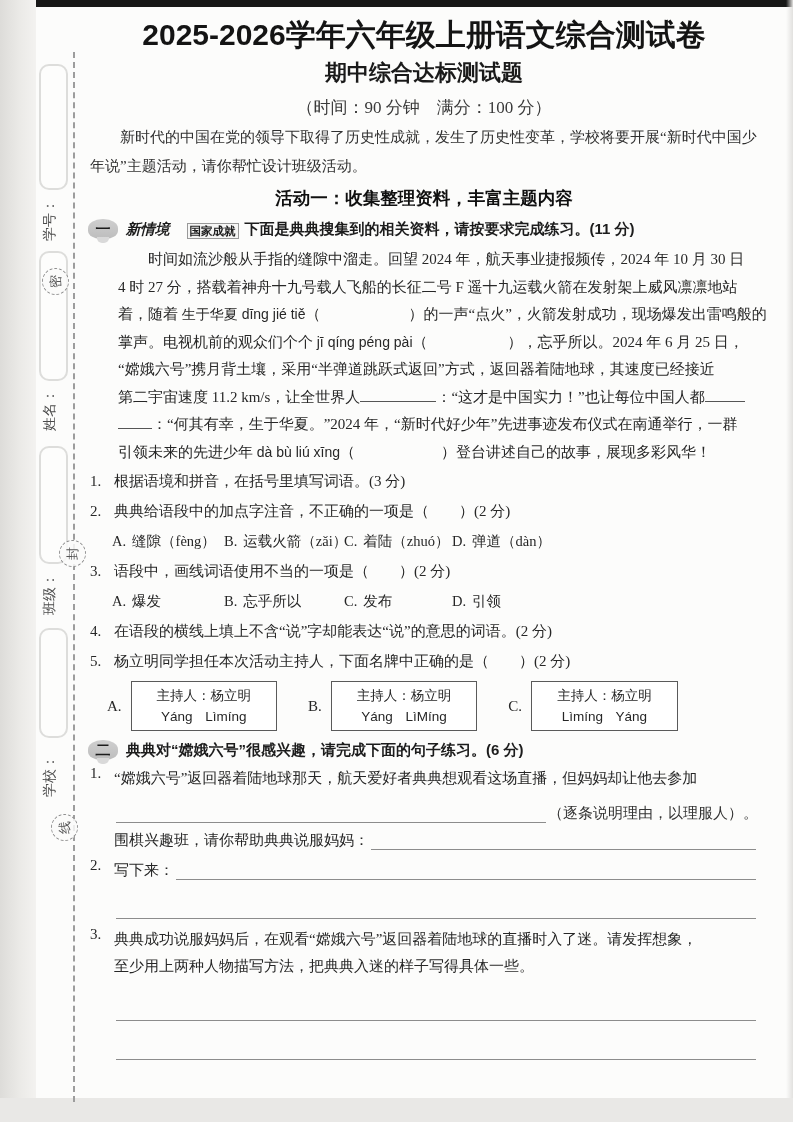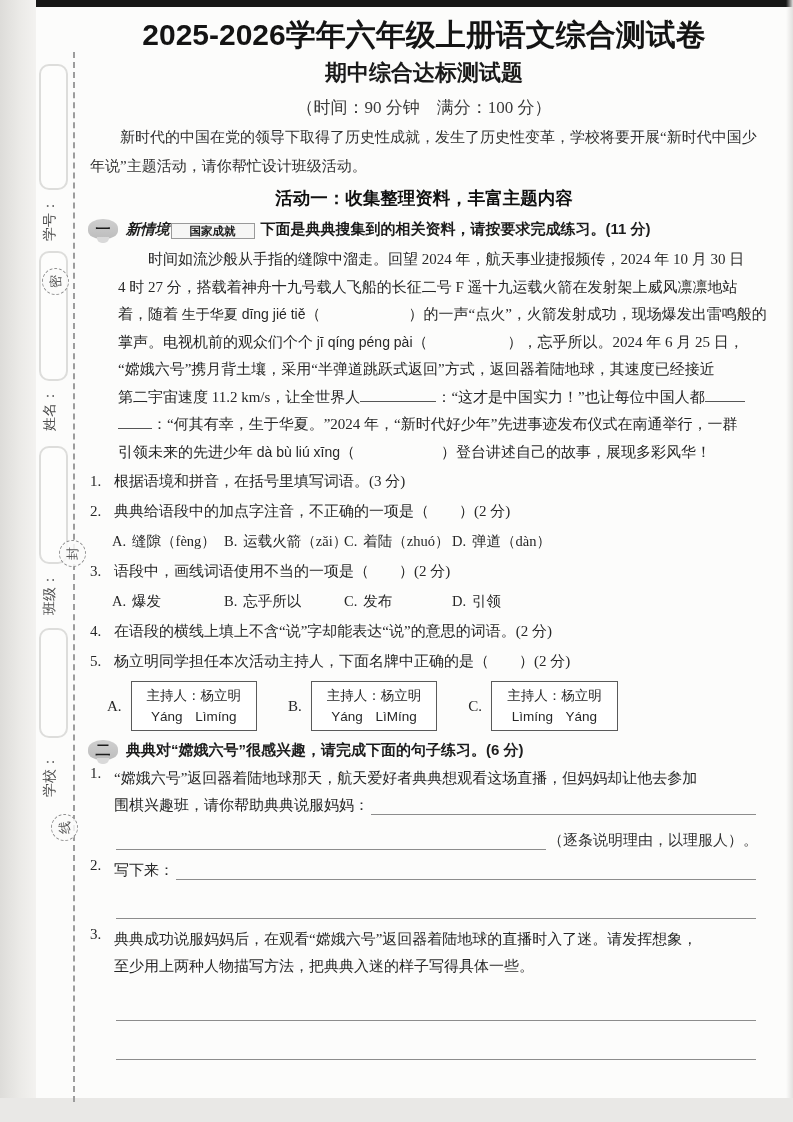--- a/index.html
+++ b/index.html
@@ -37,39 +37,39 @@
             margin-top:5px;line-height:24px;color:#101010;}
   .sec-row{display:flex;align-items:flex-start;margin-top:7px;line-height:24px;
            font-family:"Liberation Sans",sans-serif;font-weight:bold;font-size:15px;color:#1c1c1c;}
   .badge{flex:none;width:30px;height:20px;margin:2px 8px 0 -2px;background:linear-gradient(#cfcfcf,#bdbdbd);
          border-radius:48% 48% 42% 42%;display:flex;align-items:center;justify-content:center;
          font-size:15px;font-weight:bold;color:#1b1b1b;position:relative;}
   .badge::after{content:"";position:absolute;bottom:-4px;left:9px;width:12px;height:6px;
                 background:#d9d9d9;border-radius:0 0 5px 5px;}
   .tag-main{font-style:italic;font-size:14.5px;margin-right:1px;}
   .tag-sub{font-size:11.5px;font-weight:bold;border:1px solid #999;background:#f6f6f5;
-           padding:0 18px;margin:6px 6px 0 0;line-height:14px;align-self:flex-start;}
+           padding:0 2px;margin:6px 6px 0 16px;line-height:14px;align-self:flex-start;}
   
   .passage{margin-top:5px;}
   .pline{font-size:15px;line-height:27.5px;white-space:nowrap;color:#272727;margin-left:28px;}
   .seg{white-space:pre;}
   .py{font-family:"Liberation Sans",sans-serif;font-size:14px;}
   .gap{display:inline-block;height:14px;}
   .blank{display:inline-block;height:14px;border-bottom:1px solid #555;}
   
   .q{display:flex;font-size:15px;line-height:30px;color:#272727;}
   .qnum{flex:none;width:24px;}
   .qtext{flex:1;white-space:nowrap;}
   .opts{display:flex;padding-left:22px;font-size:14.5px;line-height:30px;white-space:nowrap;}
   .opt{flex:none;}
   .opt0{width:112px}.opt1{width:120px}.opt2{width:108px}
   .optlabel{margin-right:6px;}
   .plates{display:flex;align-items:center;margin:5px 0 3px;padding-left:17px;}
   .plate-label{font-size:15px;margin-right:9px;}
-  .plate{border:1.3px solid #5a5a5a;background:#fff;padding:3px 15px;text-align:center;margin-right:31px;}
+  .plate{border:1.3px solid #5a5a5a;background:#fff;padding:3px 25px;text-align:center;margin-right:31px;}
   .plate .l1{font-size:13.5px;line-height:21px;white-space:nowrap;}
   .plate .l2{font-family:"Liberation Sans",sans-serif;font-size:13.5px;line-height:21px;
              word-spacing:9px;white-space:nowrap;}
   
   .s2item{display:flex;font-size:15px;margin-top:3px;color:#272727;}
   .ibody{flex:1;min-width:0;}
   .iline{display:flex;align-items:flex-end;line-height:27px;}
   .iline .t{white-space:pre;}
   .fill{flex:1 1 auto;border-bottom:1.1px solid #8c8c8c;height:20px;margin:0 2px 4px 2px;}
   .note{flex:none;color:#333;}
@@ -178,27 +178,27 @@
       <span class="badge">二</span>
       <span>典典对“嫦娥六号”很感兴趣，请完成下面的句子练习。(6 分)</span>
     </div>
     <div id="s2-items">
         <div class="s2item">
           <span class="qnum">1.</span>
           <div class="ibody">
             <div class="iline">
               <span class="seg t">“嫦娥六号”返回器着陆地球那天，航天爱好者典典想观看这场直播，但妈妈却让他去参加</span>
             </div>
+            <div class="iline sp">
+              <span class="fill"></span>
+              <span class="seg note t">（逐条说明理由，以理服人）。</span>
+            </div>
             <div class="iline">
               <span class="seg t">围棋兴趣班，请你帮助典典说服妈妈：</span>
               <span class="fill"></span>
-            </div>
-            <div class="iline sp">
-              <span class="fill"></span>
-              <span class="seg note t">（逐条说明理由，以理服人）。</span>
             </div>
           </div>
         </div>
         <div class="s2item">
           <span class="qnum">2.</span>
           <div class="ibody">
             <div class="iline">
               <span class="seg t">写下来：</span>
               <span class="fill"></span>
             </div>

